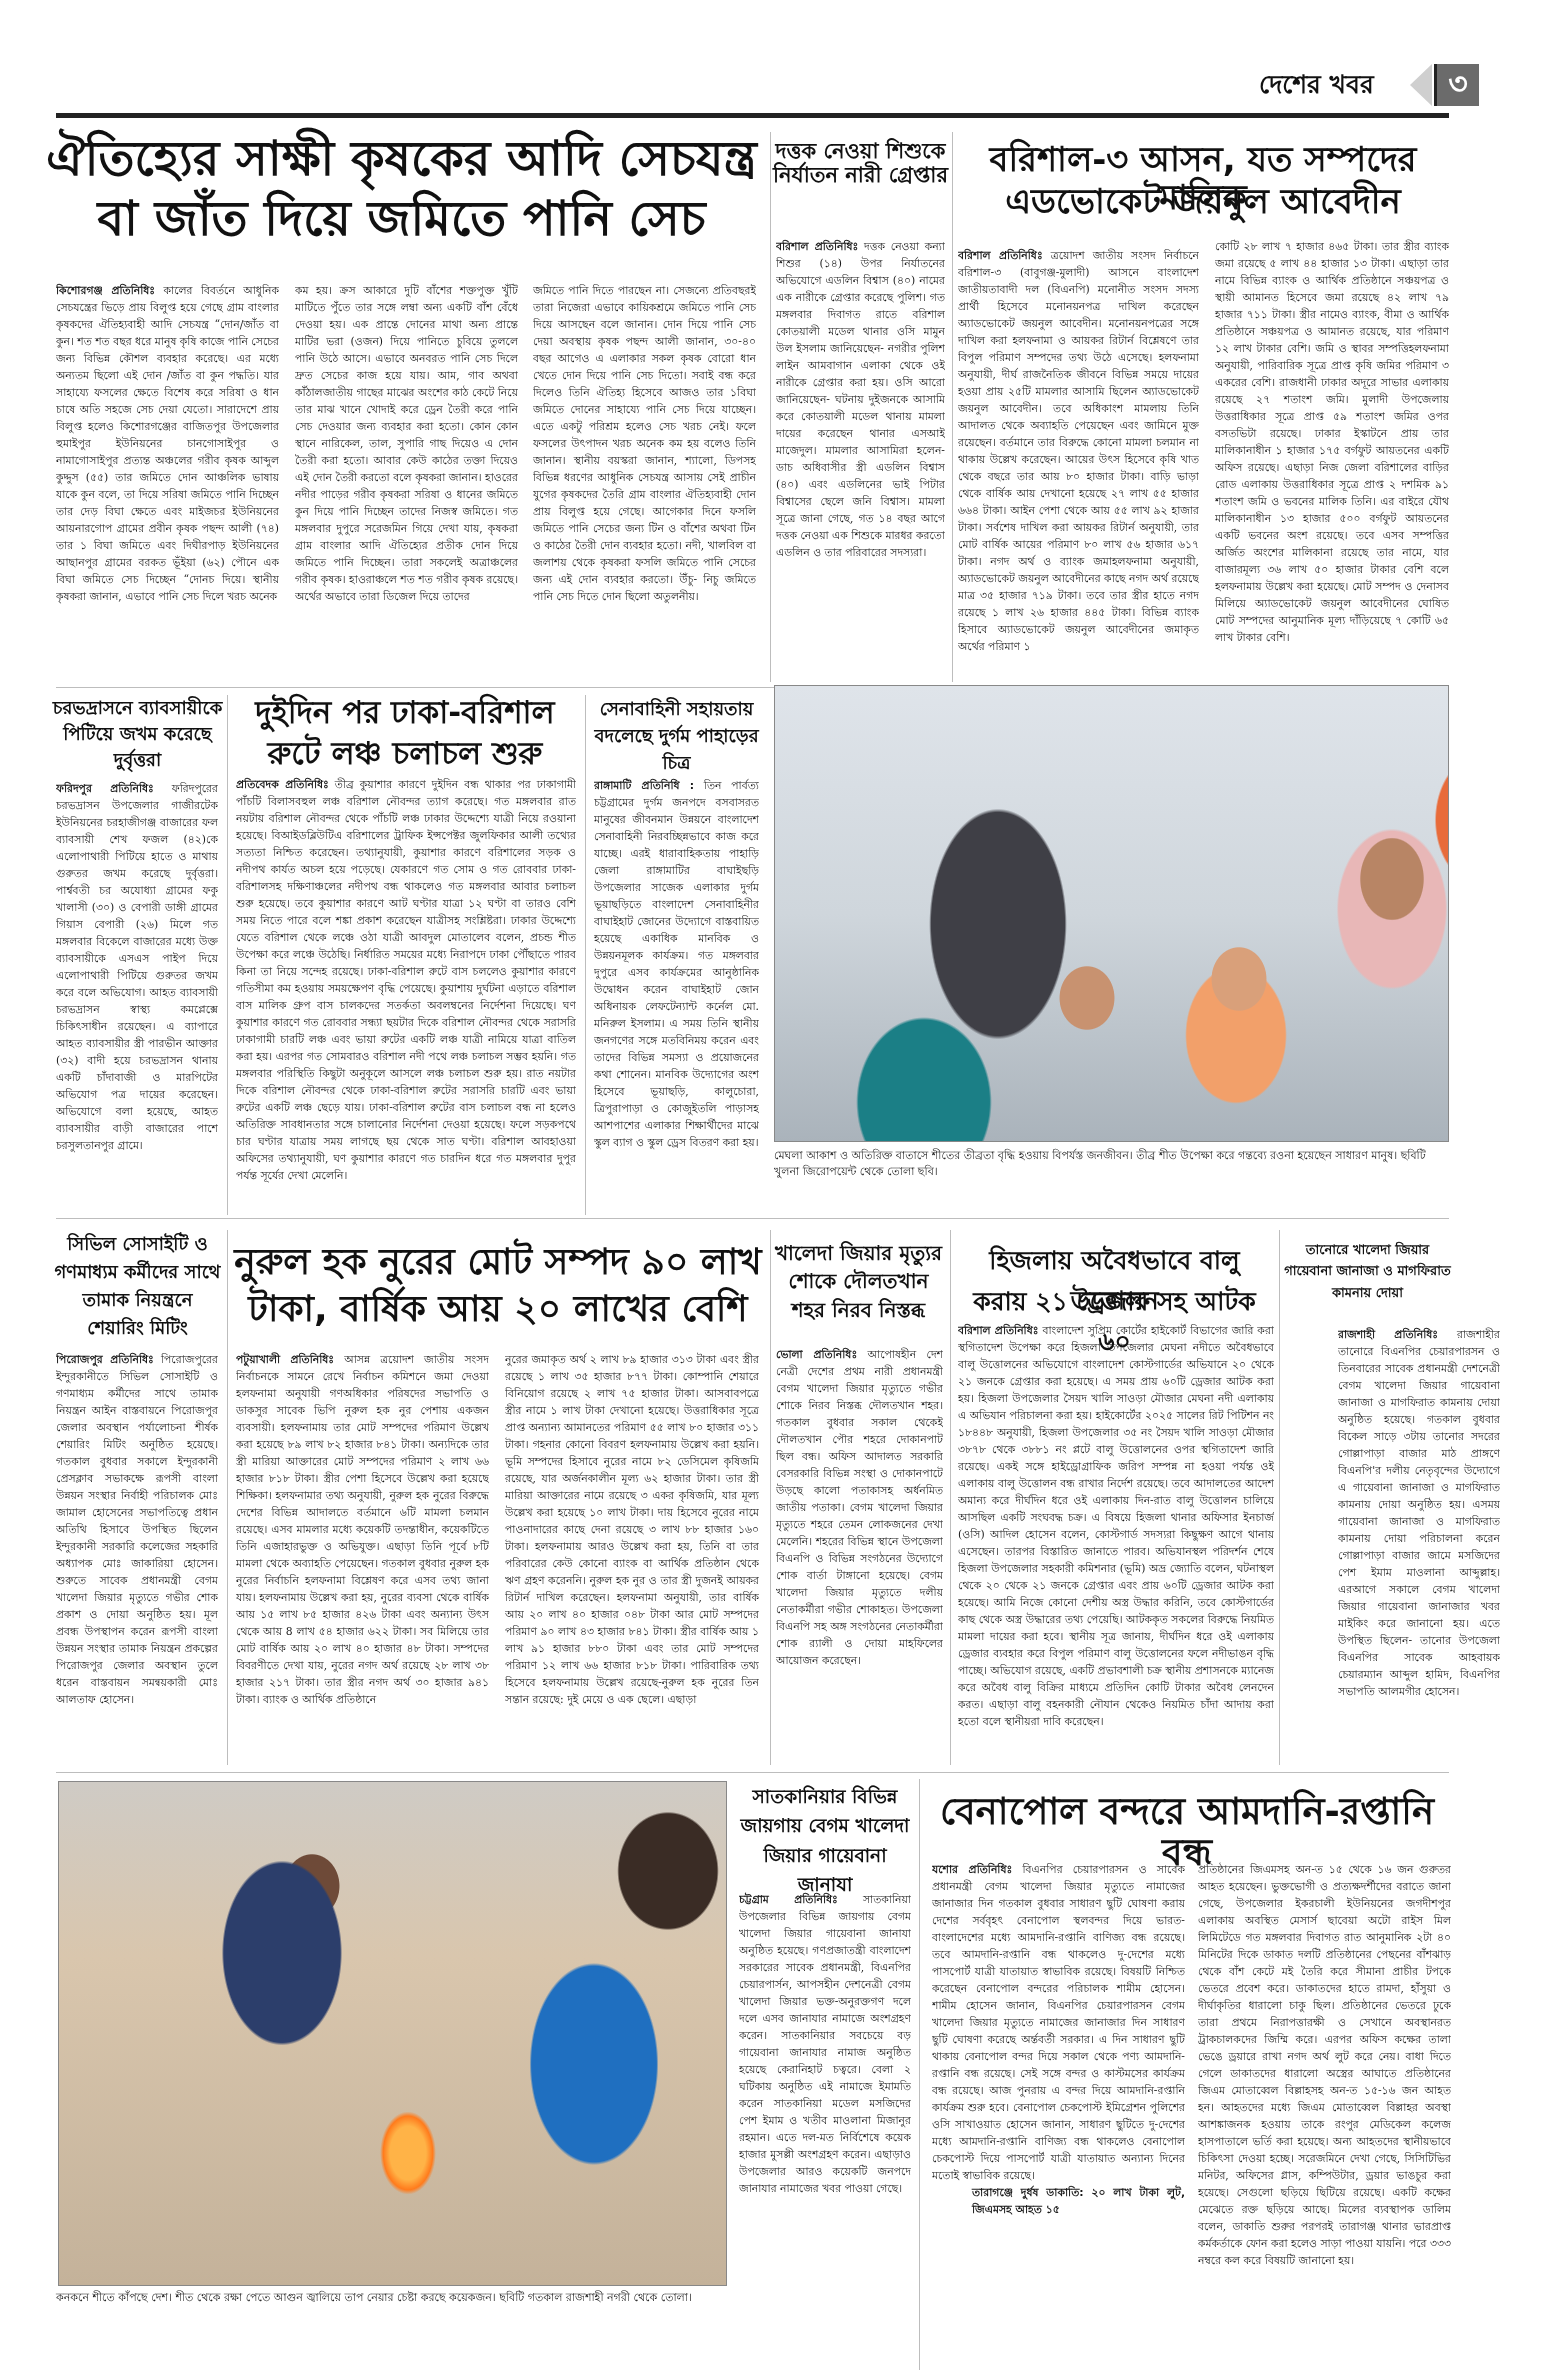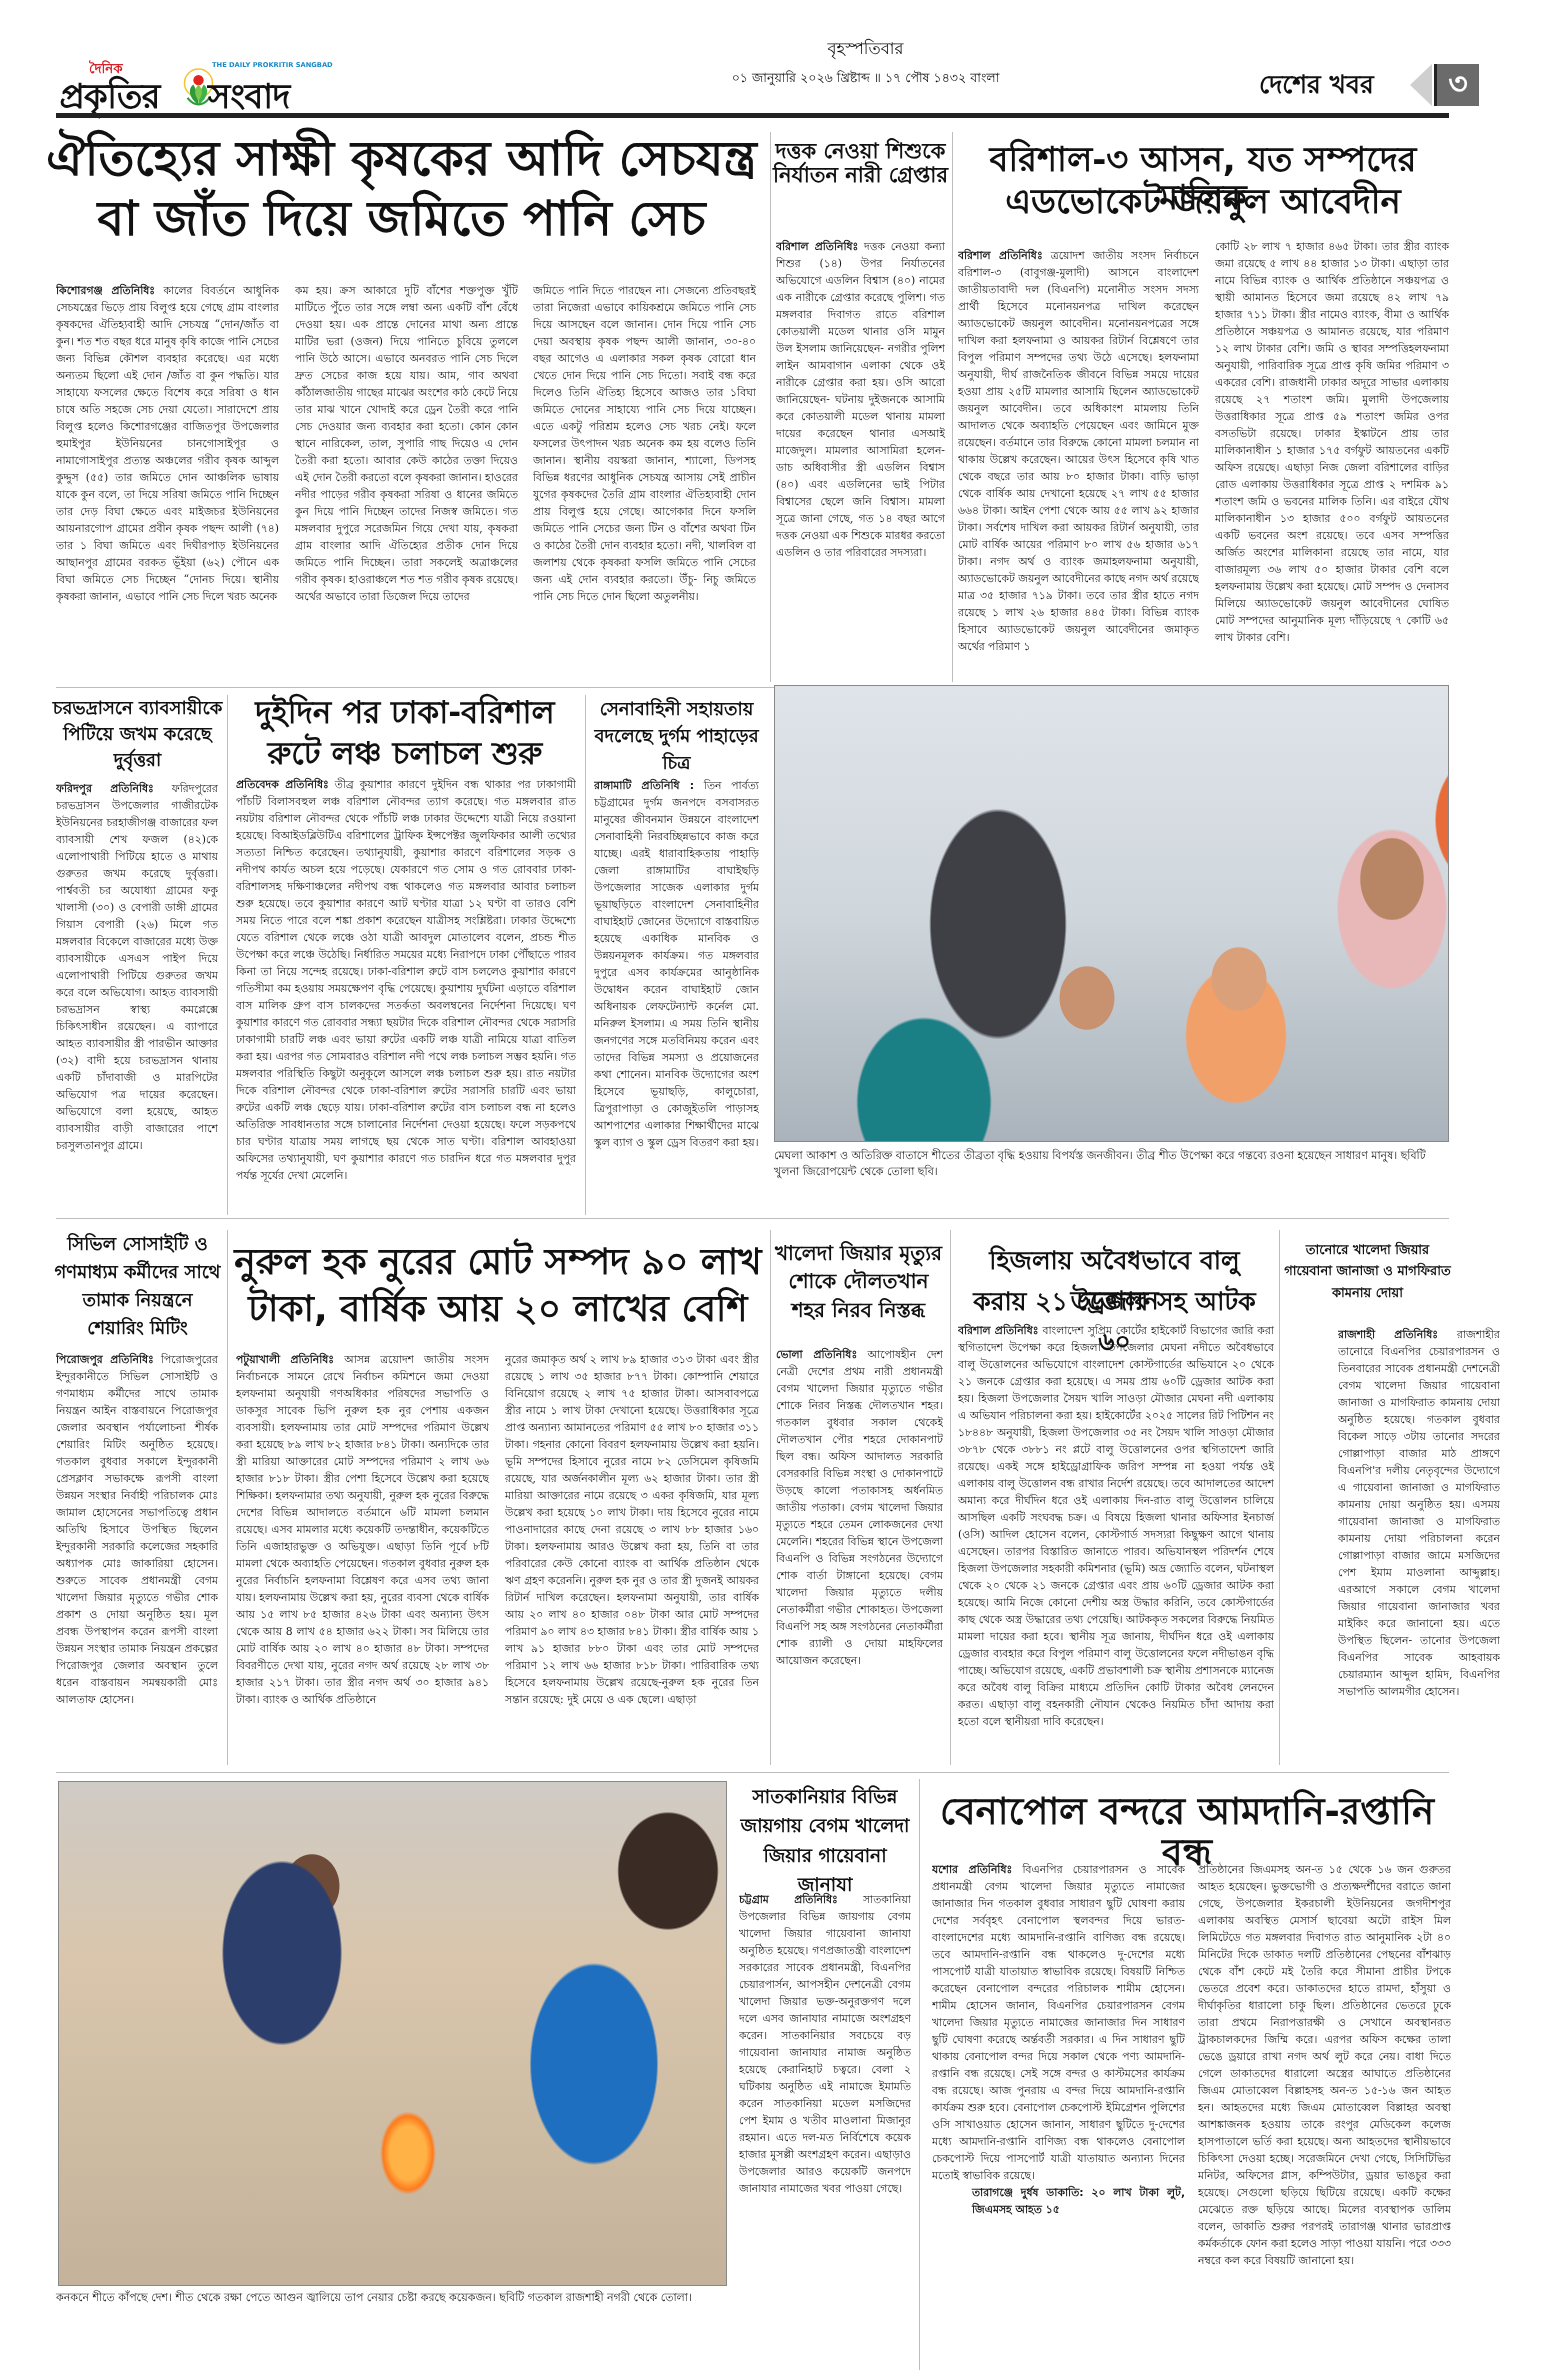--- a/index.html
+++ b/index.html
@@ -51,38 +51,20 @@
       radial-gradient(ellipse 104px 163px at 535px 282px, #1f6fc0 0 60%, transparent 62%),
       radial-gradient(ellipse 89px 104px at 609px 89px, #3a2c25 0 55%, transparent 57%),
       linear-gradient(180deg, #cfcbc5 0%, #d9c6ad 35%, #c4b29a 100%);
   }
   .caption { position: absolute; font-size: 11px; line-height: 16.3px; color: #222; font-family: "DejaVu Serif", serif; }
 </style>
 </head>
 <body>
 
 <div class="masthead">
-  <div class="logo">
-    <span class="daily">দৈনিক</span>
-    <span class="name1">প্রকৃতির</span>
-    <svg class="emblem" viewBox="0 0 42 56">
-      <circle cx="21" cy="20" r="19" fill="none" stroke="#f4c430" stroke-width="2"></circle>
-      <circle cx="21" cy="16" r="7" fill="#e2261c"></circle>
-      <path d="M21 50 C8 40 6 28 14 22 C18 30 21 34 21 50Z" fill="#2f9a3b"></path>
-      <path d="M21 50 C34 40 36 28 28 22 C24 30 21 34 21 50Z" fill="#3fb34a"></path>
-      <path d="M21 44 C15 36 15 28 21 22 C27 28 27 36 21 44Z" fill="#7cc84a"></path>
-      <path d="M6 40 Q21 58 36 40" fill="none" stroke="#2f9a3b" stroke-width="3"></path>
-    </svg>
-    <span class="name2">সংবাদ</span>
-    <span class="eng">THE DAILY PROKRITIR SANGBAD</span>
-  </div>
-  <div class="dateline">
-    <div class="day">বৃহস্পতিবার</div>
-    <div class="full">০১ জানুয়ারি ২০২৬ খ্রিষ্টাব্দ ॥ ১৭ পৌষ ১৪৩২ বাংলা</div>
-  </div>
   <div class="section-name">দেশের খবর</div>
   <div class="page-arrow"></div>
   <div class="page-num">৩</div>
   <div class="rule"></div>
 </div>
 
 <div>
   <div class="hl" style="left:45px;top:132px;width:713px;font-size:48px;">ঐতিহ্যের সাক্ষী কৃষকের আদি সেচযন্ত্র</div>
   <div class="hl" style="left:45px;top:192px;width:713px;font-size:48px;">বা জাঁত দিয়ে জমিতে পানি সেচ</div>
   <div class="body" style="left:56px;top:282px;width:223px;height:401px;">

